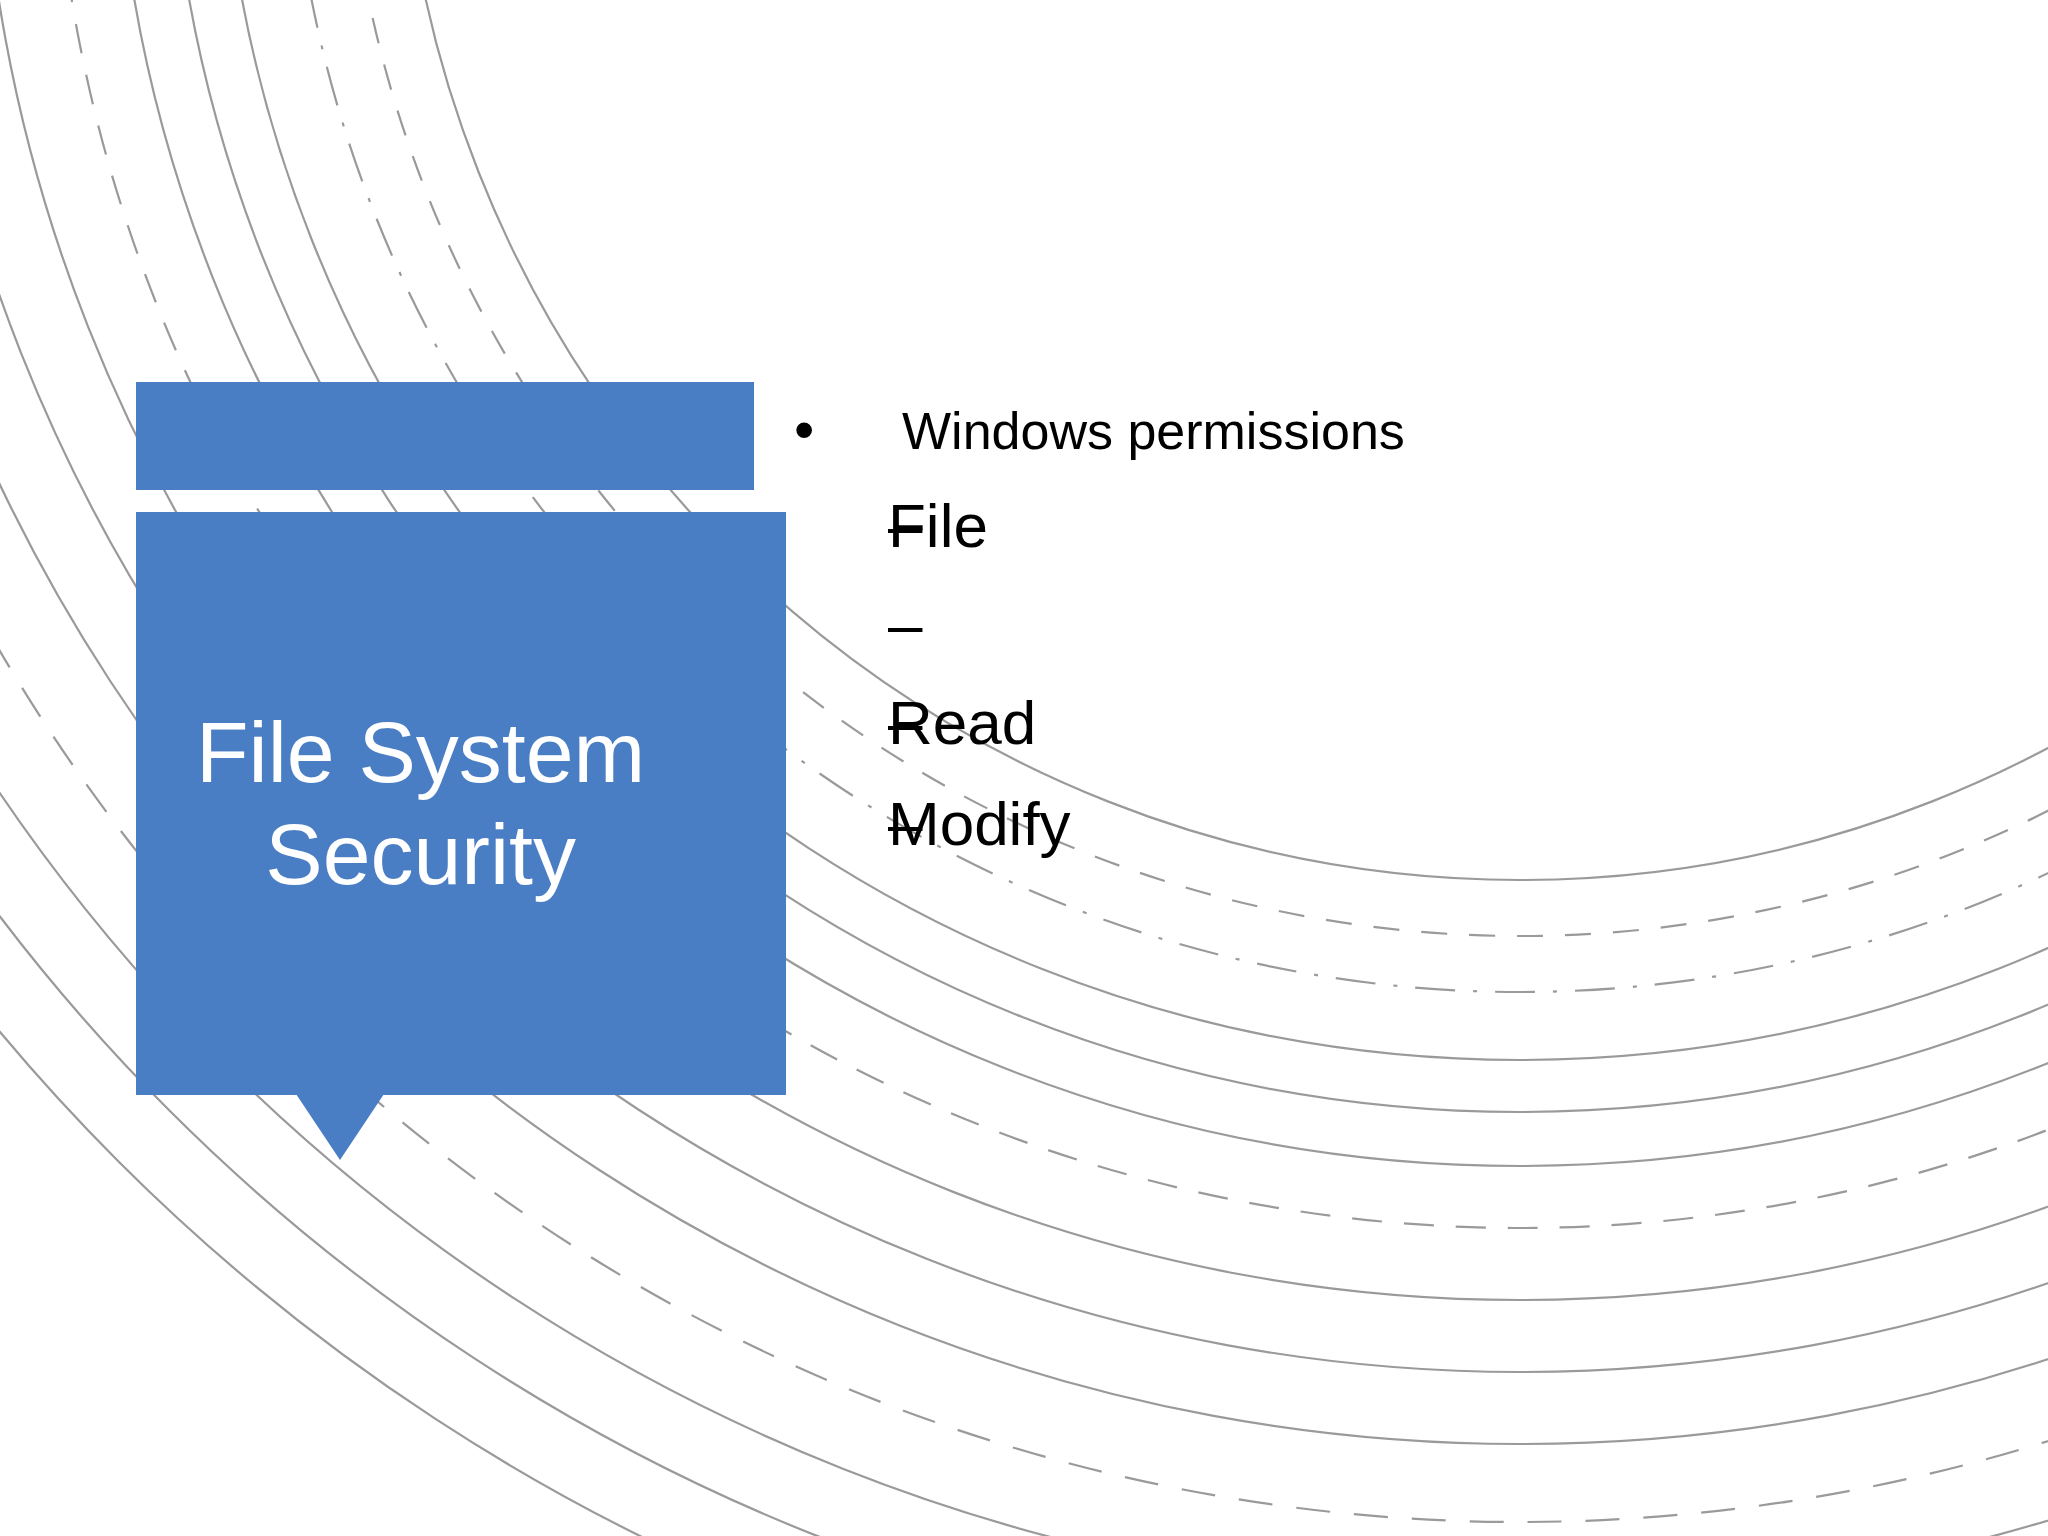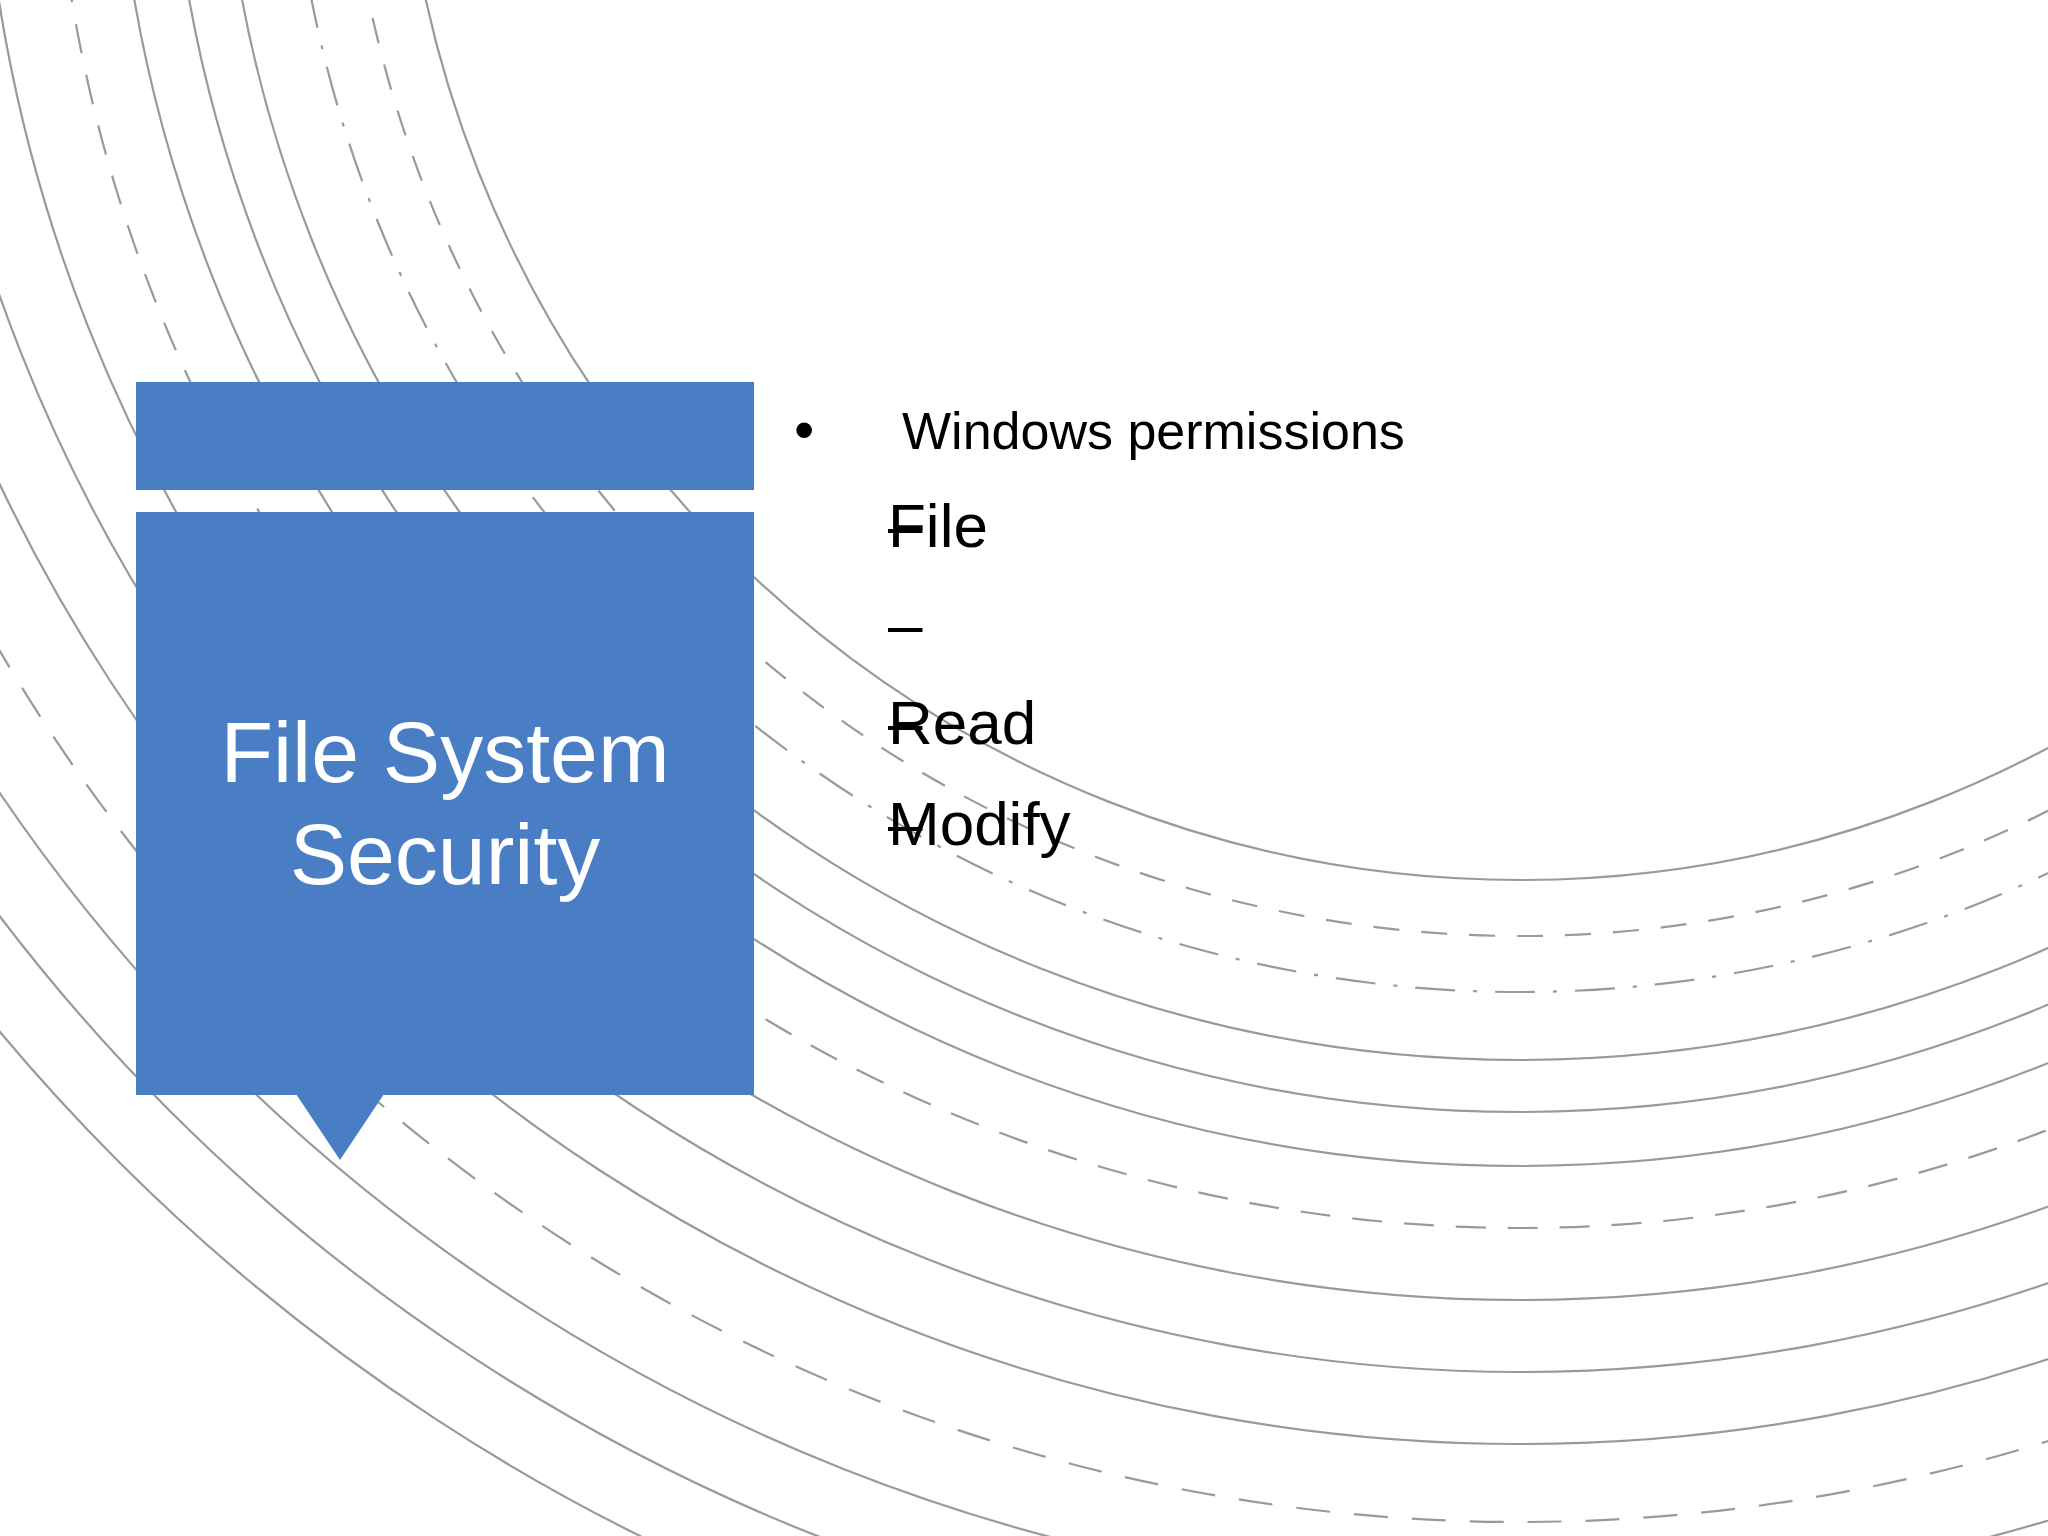--- a/index.html
+++ b/index.html
@@ -38,21 +38,21 @@
   }
   .callout-body {
     position: absolute;
     left: 136px;
     top: 512px;
     width: 618px;
     height: 583px;
     background: #4a7ec4;
     display: flex;
     align-items: center;
-    justify-content: center;
+    padding-left: 32px;
   }
   .callout-tail {
     position: absolute;
     left: 296px;
     top: 1094px;
     width: 0;
     height: 0;
     border-left: 44px solid transparent;
     border-right: 44px solid transparent;
     border-top: 66px solid #4a7ec4;

